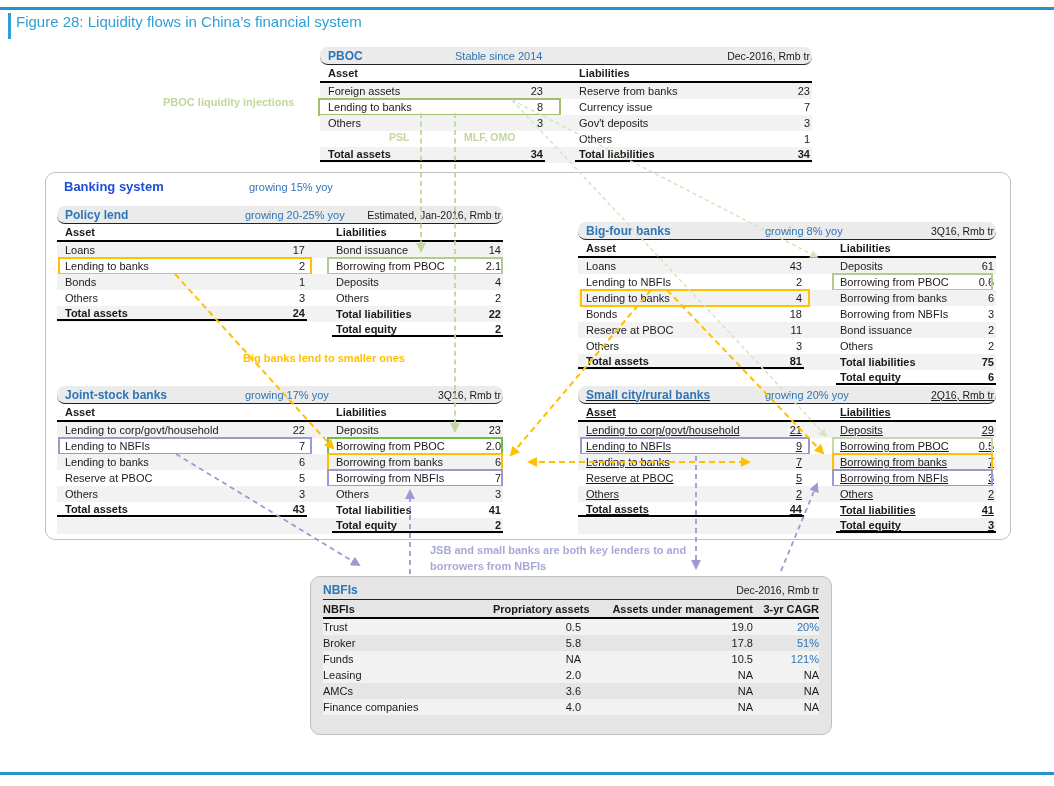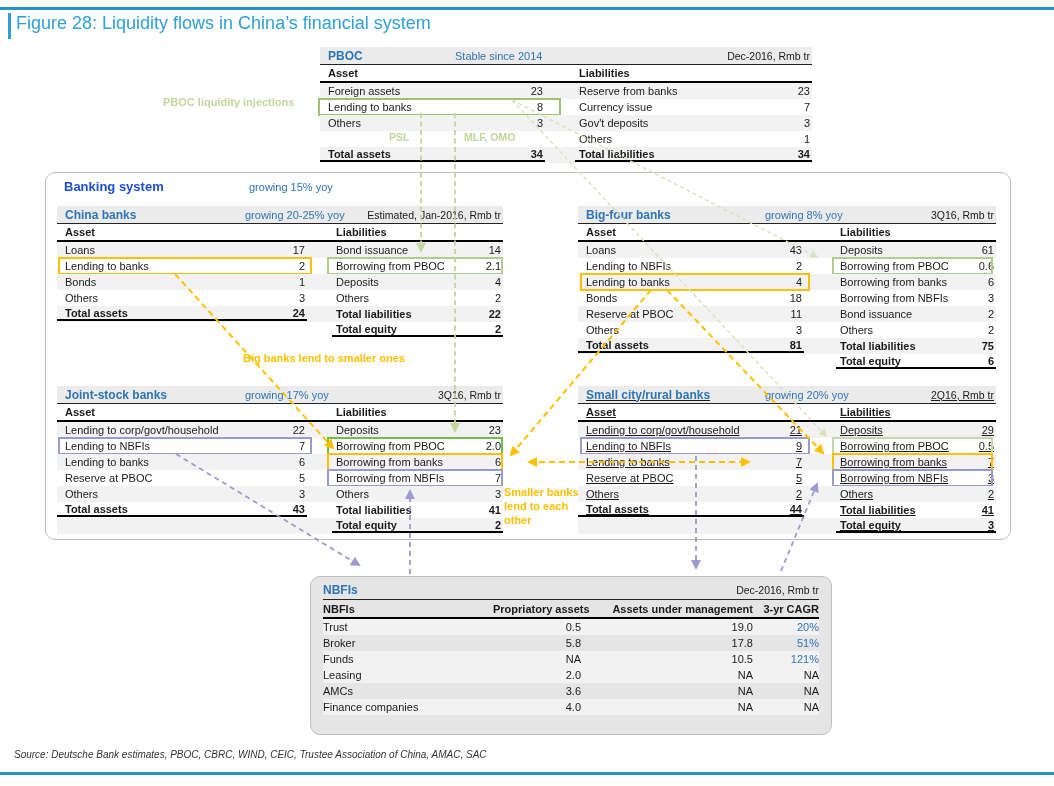--- a/index.html
+++ b/index.html
@@ -1,33 +1,33 @@
 <!DOCTYPE html>
 <html><head>
 <meta charset="utf-8">
 <style>
   html,body{margin:0;padding:0;background:#fff;}
   body{font-family:"Liberation Sans","DejaVu Sans",sans-serif;}
   #canvas{position:relative;width:1054px;height:786px;background:#fff;overflow:hidden;}
 
   .rule{position:absolute;left:0;width:1054px;height:3px;background:#2693c8;}
   .title-bar{position:absolute;left:8px;top:13px;width:3px;height:26px;background:#2fa0d5;}
-  .fig-title{position:absolute;left:16px;top:13px;font-size:18px;color:#2fa0d5;}
+  .fig-title{position:absolute;left:16px;top:13px;font-size:15px;color:#2fa0d5;}
 
   
   .bs-table{position:absolute;font-size:11px;color:#1a1a1a;}
   .t-pboc{--c1:150px;--c2:75px;--gp:30px;--c3:163px;--c4:74px;--notex:135px;left:320px;top:47px;width:492px;}
   .t-policy,.t-jsb{--c1:175px;--c2:75px;--gp:25px;--c3:130px;--c4:41px;--notex:188px;width:446px;left:57px;}
   .t-policy{top:206px;}
   .t-jsb{top:386px;}
   .t-bigfour,.t-small{--c1:150px;--c2:76px;--gp:32px;--c3:118px;--c4:42px;--notex:187px;width:418px;left:578px;}
-  .t-bigfour{top:206px;}
+  .t-bigfour{top:222px;}
   .t-small{top:386px;text-decoration:underline;}
 
-  .bs-head{height:17px;background:#ebebeb;border-bottom:1px solid #222;display:flex;align-items:center;position:relative;}
+  .bs-head{height:17px;background:#ebebeb;border-bottom:1px solid #222;display:flex;align-items:center;position:relative;border-radius:8px;}
   .bs-name{color:#2e75b6;font-weight:bold;font-size:12px;padding-left:8px;white-space:nowrap;}
   .bs-note{position:absolute;left:var(--notex);color:#2e75b6;font-size:11px;white-space:nowrap;}
   .bs-date{margin-left:auto;font-size:10.5px;padding-right:2px;white-space:nowrap;}
 
   .bs-sub,.bs-row{display:grid;grid-template-columns:var(--c1) var(--c2) var(--gp) var(--c3) var(--c4);height:16px;align-items:center;position:relative;}
   .bs-sub{border-bottom:2px solid #000;font-weight:bold;}
   .c{white-space:nowrap;overflow:visible;}
   .al,.ll{padding-left:8px;}
   .ll{padding-left:4px;}
   .av,.lv{text-align:right;padding-right:2px;}
@@ -142,21 +142,21 @@
       </div>
   </div>
 
   <div class="round-box" id="banking-box">
     <div class="bank-title">Banking system</div>
     <div class="bank-note">growing 15% yoy</div>
   </div>
 
   <div class="bs-table t-policy">
     <div class="bs-head">
-      <span class="bs-name">China banks</span>
+      <span class="bs-name">Policy lend</span>
       <span class="bs-note">growing 20-25% yoy</span>
       <span class="bs-date">Estimated, Jan-2016, Rmb tr</span>
     </div>
     <div class="bs-sub">
       <div class="c al">Asset</div>
         <div class="c"></div>
         <div class="c"></div>
       <div class="c ll">Liabilities</div>
         <div class="c"></div>
     </div>
@@ -473,21 +473,21 @@
             <div class="c ">NA</div>
           </div>
         </div>
     </div>
   </div>
 
   <div class="ann ann-green" id="ann-inject">PBOC liquidity injections</div>
   <div class="ann ann-green" id="ann-psl">PSL</div>
   <div class="ann ann-green" id="ann-mlf">MLF, OMO</div>
   <div class="ann ann-orange" id="ann-biglend">Big banks lend to smaller ones</div>
-  <div class="ann ann-orange" id="ann-smalllend">Smaller banks lend to each other</div>
+  <div class="ann ann-purple" id="ann-jsbnote">JSB and small banks are both key lenders to and borrowers from NBFIs</div>
 
   <svg class="overlay" width="1054" height="786">
     <defs>
       <marker id="mG" viewBox="0 0 10 10" refX="8" refY="5" markerWidth="5.5" markerHeight="5.5" orient="auto-start-reverse">
           <path d="M0,0L10,5L0,10z" fill="#c3d69b"></path>
         </marker>
       <marker id="mGf" viewBox="0 0 10 10" refX="8" refY="5" markerWidth="5.5" markerHeight="5.5" orient="auto-start-reverse">
           <path d="M0,0L10,5L0,10z" fill="#d8e3c0"></path>
         </marker>
       <marker id="mO" viewBox="0 0 10 10" refX="8" refY="5" markerWidth="5" markerHeight="5" orient="auto-start-reverse">
@@ -504,15 +504,14 @@
     <line x1="175" y1="274" x2="333" y2="448" stroke="#ffc000" stroke-width="2" stroke-dasharray="6 4" marker-end="url(#mO)"></line>
     <line x1="651" y1="290" x2="511" y2="455" stroke="#ffc000" stroke-width="2" stroke-dasharray="6 4" marker-end="url(#mO)"></line>
     <line x1="667" y1="290" x2="823" y2="453" stroke="#ffc000" stroke-width="2" stroke-dasharray="6 4" marker-end="url(#mO)"></line>
     <line x1="529" y1="462" x2="749" y2="462" stroke="#ffc000" stroke-width="2" stroke-dasharray="6 4" marker-start="url(#mO)" marker-end="url(#mO)"></line>
     <line x1="176" y1="454" x2="359" y2="565" stroke="#9b9bd0" stroke-width="1.8" stroke-dasharray="5 4" marker-end="url(#mP)"></line>
     <line x1="410" y1="574" x2="410" y2="491" stroke="#9b9bd0" stroke-width="1.8" stroke-dasharray="5 4" marker-end="url(#mP)"></line>
     <line x1="696" y1="456" x2="696" y2="568" stroke="#9b9bd0" stroke-width="1.8" stroke-dasharray="5 4" marker-end="url(#mP)"></line>
     <line x1="781" y1="571" x2="817" y2="484" stroke="#9b9bd0" stroke-width="1.8" stroke-dasharray="5 4" marker-end="url(#mP)"></line>
   </svg>
 
-  <div id="source-note">Source: Deutsche Bank estimates, PBOC, CBRC, WIND, CEIC, Trustee Association of China, AMAC, SAC</div>
   <div class="rule" style="top:772px"></div>
 </div>
 
 </body></html>

